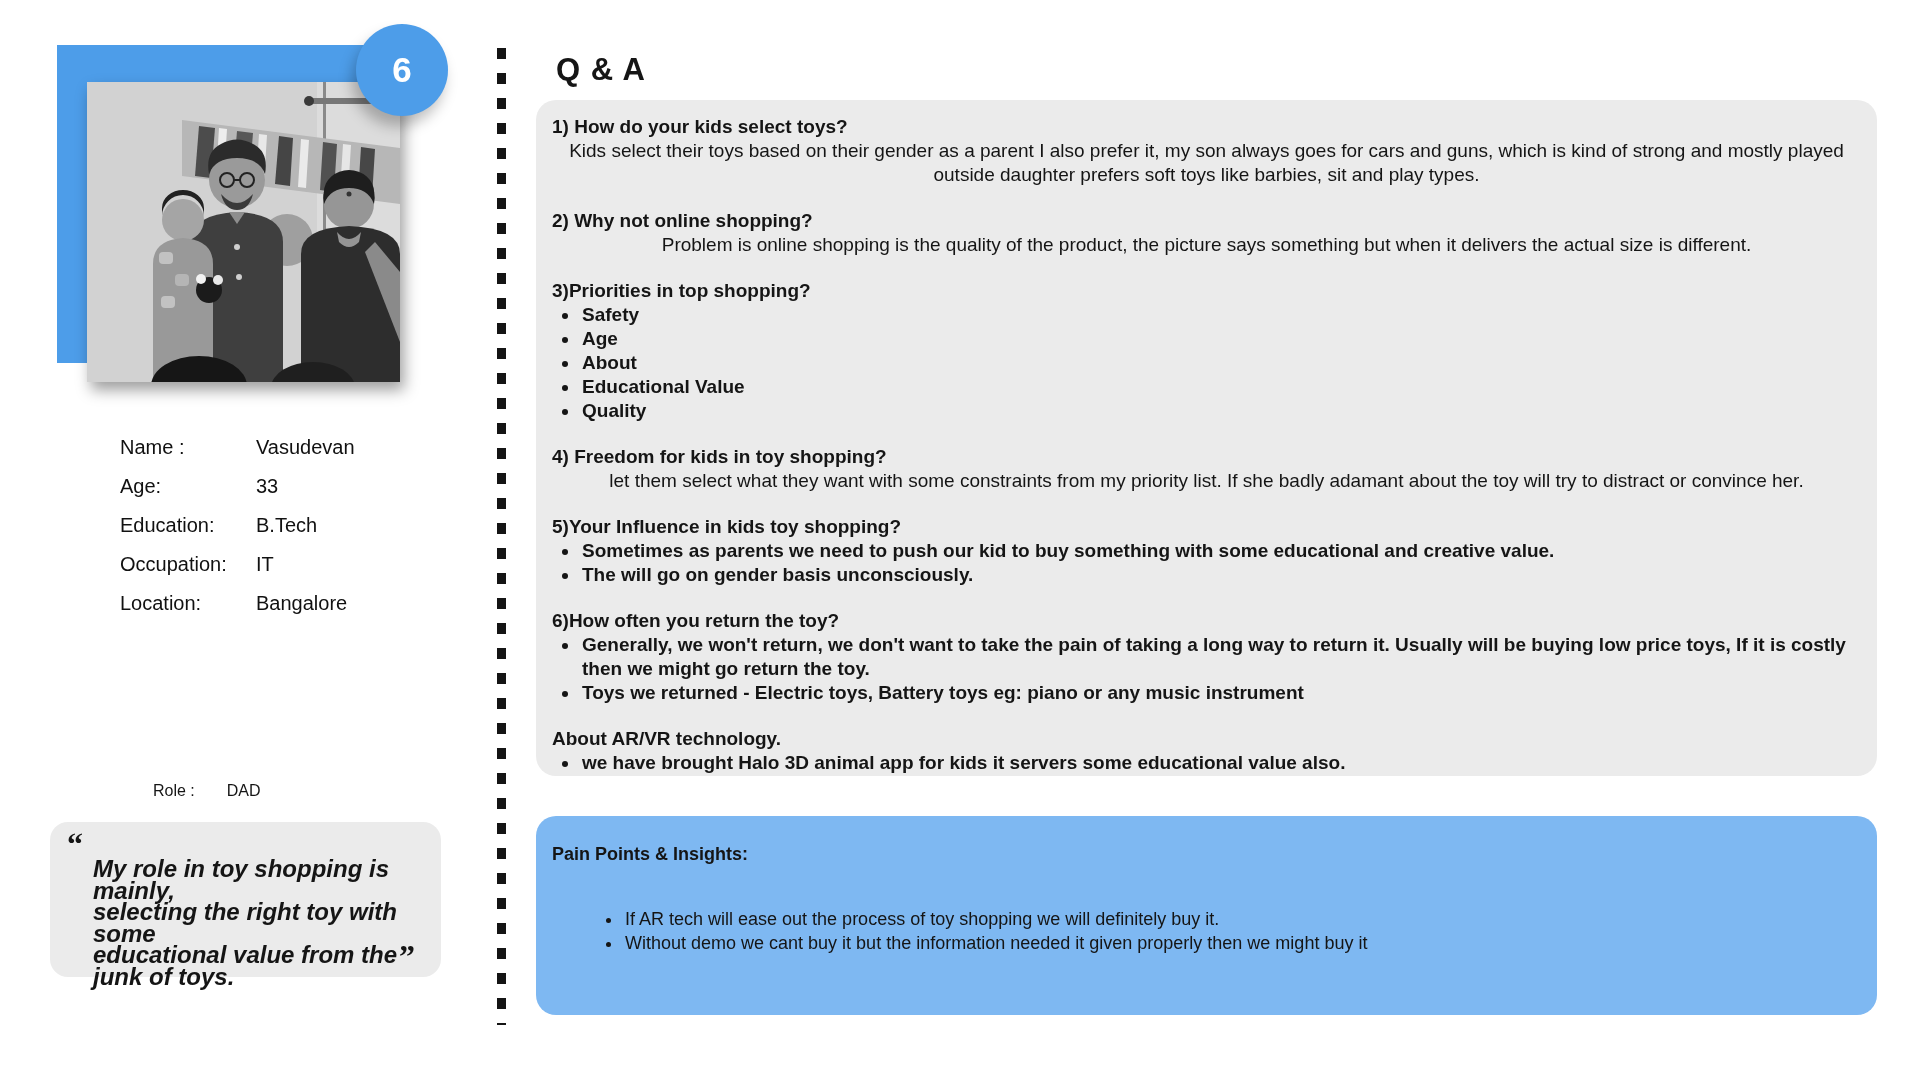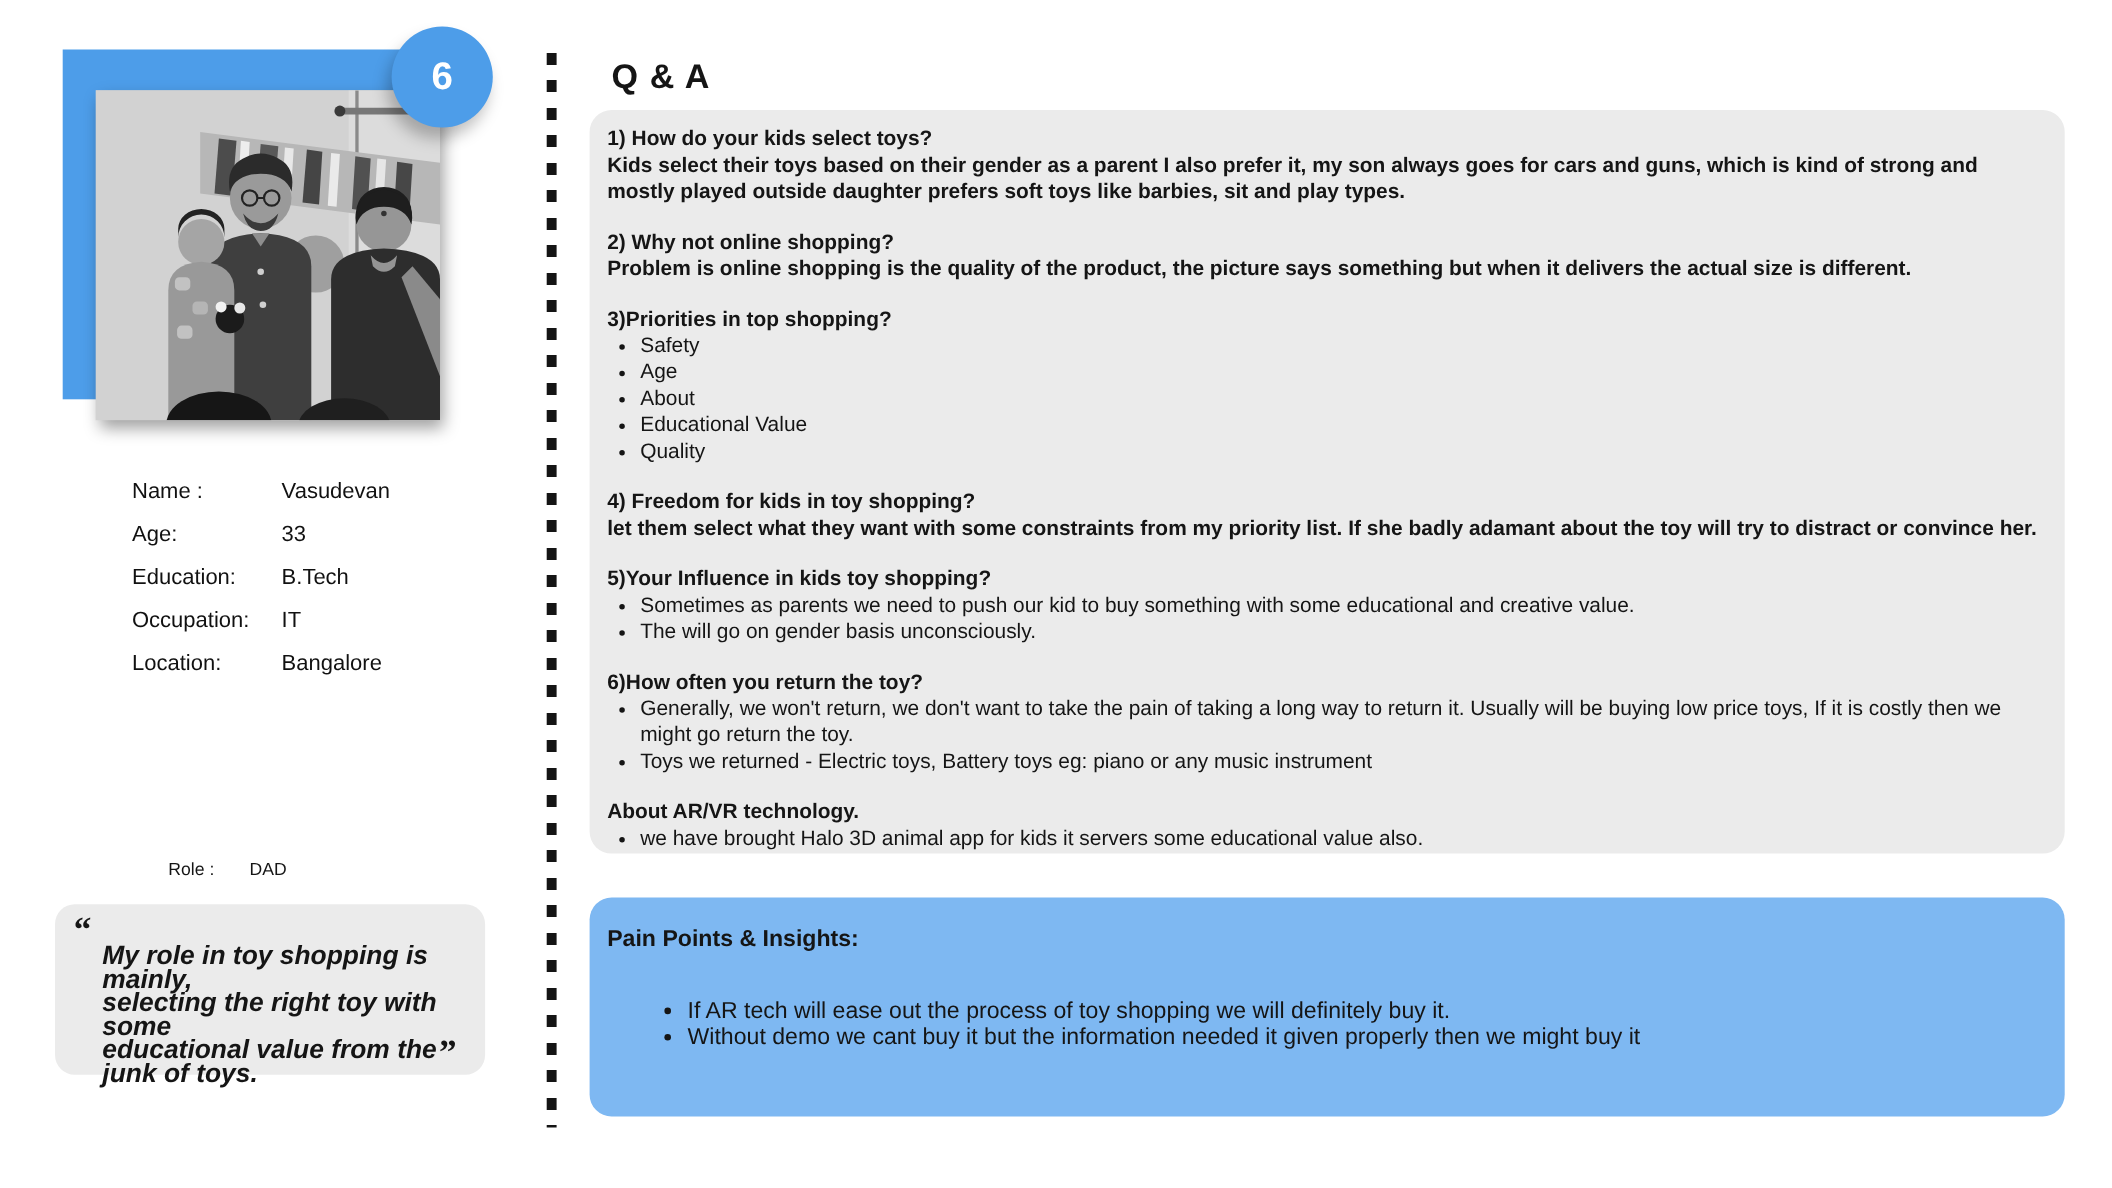--- a/index.html
+++ b/index.html
@@ -44,27 +44,27 @@
     background:repeating-linear-gradient(to bottom,#141414 0px,#141414 11px,transparent 11px,transparent 25px);}
 
   
   .qa-title{position:absolute;left:556px;top:52px;font-size:31px;font-weight:800;letter-spacing:1px;}
   .qa-box{position:absolute;left:536px;top:100px;width:1341px;height:676px;
     background:var(--gray);border-radius:20px;padding:15px 16px 10px 16px;
     font-size:19px;line-height:24px;overflow:hidden;}
   .qa-section{margin-bottom:22px;}
   .qa-section:last-child{margin-bottom:0;}
   .qa-heading{font-weight:700;}
-  .qa-para{font-weight:700;}
+  .qa-para{font-weight:400;text-align:center;}
   .qa-list{list-style:disc;padding-left:28px;}
-  .qa-list li{padding-left:2px;}
+  .qa-list li{padding-left:2px;font-weight:bold;}
 
   .pain-box{position:absolute;left:536px;top:816px;width:1341px;height:199px;
     background:var(--lightblue);border-radius:20px;padding:26px 16px 10px 16px;
-    font-size:21px;line-height:24px;}
+    font-size:18px;line-height:24px;}
   .pain-title{font-weight:600;}
   .pain-list{list-style:disc;padding-left:40px;margin-top:41px;}
   .pain-list li{padding-left:2px;margin-left:31px;}
 </style>
 </head>
 <body>
 
 <div class="canvas">
 
   <div class="blue-rect"></div>

